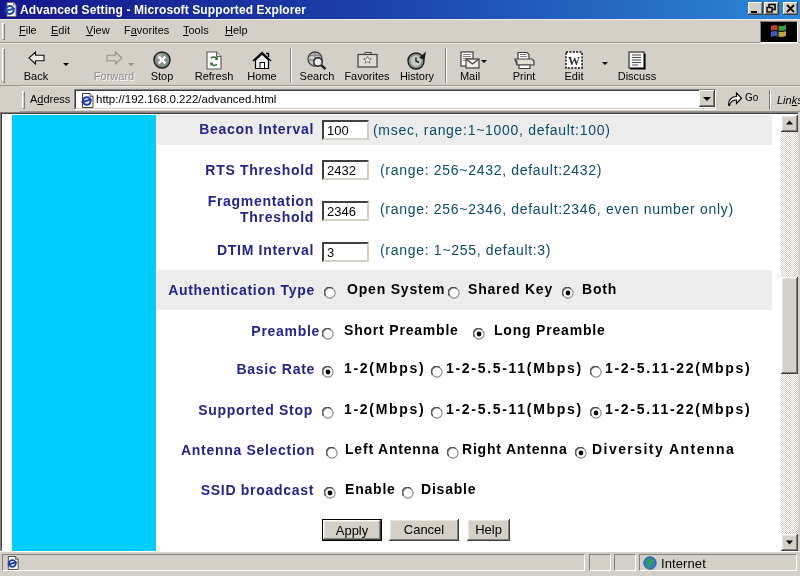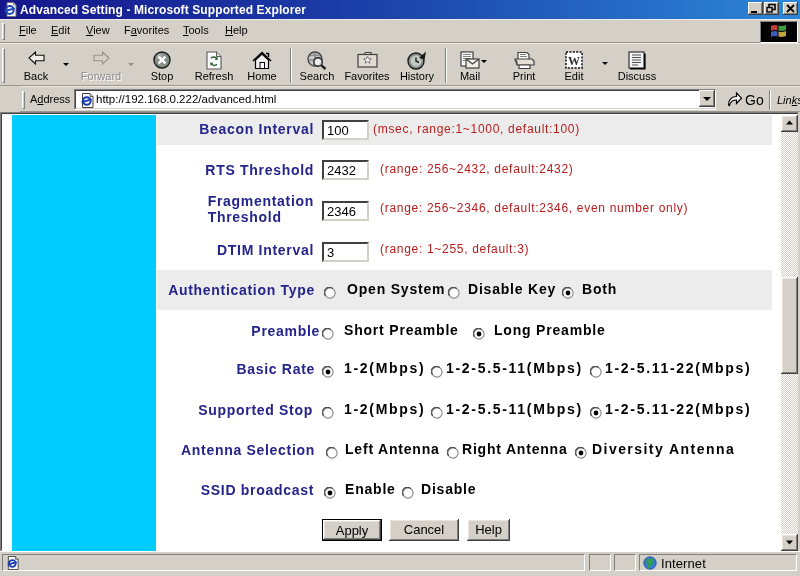--- a/index.html
+++ b/index.html
@@ -23,44 +23,44 @@
   border:1px solid; border-color:#fff #808080 #808080 #fff; }
 .mitem { position:absolute; top:4px; font-size:11px; color:#000; }
 .mitem u { text-decoration:underline; }
 #logo { position:absolute; left:760px; top:1px; width:38px; height:22px; background:#000;
   border:1px solid; border-color:#808080 #fff #fff #808080; }
 
 
 .tb { position:absolute; top:2px; height:39px; text-align:center; font-size:11px; color:#000; }
 .tb .ic { position:absolute; top:5px; left:0; right:0; margin:auto; }
 .tb .lb { position:absolute; top:24px; left:0; right:0; white-space:nowrap; }
-.tb.gray { color:#8e8e8e; text-shadow:1px 1px 0 #fff; }
+.tb.gray { color:#8e8e8e; text-shadow:1px 1px 0 #fff;margin-left:13px; }
 .tsep { position:absolute; top:4px; width:2px; height:35px; border-left:1px solid #808080; border-right:1px solid #fff; }
 .drop { position:absolute; width:0; height:0; border-left:3px solid transparent; border-right:3px solid transparent; border-top:3px solid #000; }
 
 
 #addr-label { position:absolute; left:10px; top:6px; font-size:11px; }
 #addr-field { position:absolute; left:54px; top:2px; width:642px; height:21px; background:#fff;
   border:2px solid; border-color:#808080 #fff #fff #808080; }
 #addr-field .inner { position:absolute; left:-1px; top:-1px; width:640px; height:19px; border:1px solid; border-color:#404040 #d4d0c8 #d4d0c8 #404040; }
 #addr-text { position:absolute; left:20px; top:2px; font-size:11.5px; white-space:nowrap; }
 #addr-drop { position:absolute; right:-1px; top:-1px; width:16px; height:17px; background:#d4d0c8;
   box-shadow: inset -1px -1px 0 #404040, inset 1px 1px 0 #fff, inset -2px -2px 0 #808080; }
-#go { position:absolute; left:700px; top:3px; width:46px; height:20px; font-size:14px; }
+#go { position:absolute; left:700px; top:3px; width:46px; height:20px; font-size:10px; }
 #links { position:absolute; left:757px; top:7px; font-size:11px;font-style:italic; }
 
 
 #content { left:0; top:112px; width:800px; height:439px; background:#fff;
   border-top:2px solid; border-left:2px solid; border-color:#808080; }
 #content .inedge { position:absolute; left:-1px; top:-1px; width:797px; height:436px; border-top:1px solid #404040; border-left:1px solid #404040; }
 #cyan { position:absolute; left:10px; top:1px; width:144px; height:436px; background:#00ccff; }
 .grow { position:absolute; left:155px; width:615px; background:#ececec; }
-.flabel { position:absolute; font-size:14px; font-weight:bold; color:#24248a; letter-spacing:0.7px; white-space:nowrap; line-height:16px; }
+.flabel { position:absolute; font-size:14px; font-weight:bold; color:#24248a; letter-spacing:0.7px; text-align:right; white-space:nowrap; line-height:16px; }
 .opt { position:absolute; font-size:14px; font-weight:bold; color:#000; letter-spacing:0.8px; white-space:nowrap; }
-.desc { position:absolute; font-size:12px; color:#b91c1c; letter-spacing:0.7px; white-space:nowrap; }
+.desc { position:absolute; font-size:14px; color:#0c4a6e; letter-spacing:0.7px; white-space:nowrap; }
 .tbox { position:absolute; width:47px; height:20px; background:#fff; border:2px solid; border-color:#404040 #d4d0c8 #d4d0c8 #404040; font-size:13px; padding:1px 0 0 3px; }
 .radio { position:absolute; width:12px; height:12px; }
 
 
 #sbar { position:absolute; left:779px; top:1px; width:17px; height:436px;
   background-color:#fff;
   background-image: linear-gradient(45deg,#d4d0c8 25%,transparent 25%,transparent 75%,#d4d0c8 75%),
                     linear-gradient(45deg,#d4d0c8 25%,transparent 25%,transparent 75%,#d4d0c8 75%);
   background-size:2px 2px; background-position:0 0,1px 1px; }
 .sbtn { position:absolute; left:0; width:17px; height:17px; background:#d4d0c8;
@@ -290,21 +290,21 @@
 
     <div class="radio" style="left:322px;top:171px"><svg width="12" height="12" viewBox="0 0 12 12">
           <circle cx="6" cy="6" r="5.1" fill="#fff" stroke="#868686" stroke-width="1.1"></circle>
           <path d="M1.6 8.8 A5.1 5.1 0 0 1 8.8 1.6" fill="none" stroke="#484848" stroke-width="1.2"></path>
         </svg></div>
     <div class="opt" style="left:345px;top:167px">Open System</div>
     <div class="radio" style="left:446px;top:171px"><svg width="12" height="12" viewBox="0 0 12 12">
           <circle cx="6" cy="6" r="5.1" fill="#fff" stroke="#868686" stroke-width="1.1"></circle>
           <path d="M1.6 8.8 A5.1 5.1 0 0 1 8.8 1.6" fill="none" stroke="#484848" stroke-width="1.2"></path>
         </svg></div>
-    <div class="opt" style="left:466px;top:167px">Disable Key</div>
+    <div class="opt" style="left:466px;top:167px">Shared Key</div>
     <div class="radio" style="left:560px;top:171px"><svg width="12" height="12" viewBox="0 0 12 12">
           <circle cx="6" cy="6" r="5.1" fill="#fff" stroke="#868686" stroke-width="1.1"></circle>
           <path d="M1.6 8.8 A5.1 5.1 0 0 1 8.8 1.6" fill="none" stroke="#484848" stroke-width="1.2"></path>
           <circle cx="6" cy="6" r="2.4" fill="#000"></circle>
         </svg></div>
     <div class="opt" style="left:580px;top:167px">Both</div>
 
     <div class="flabel" style="right:480px;top:209px">Preamble</div>
     <div class="radio" style="left:320px;top:212px"><svg width="12" height="12" viewBox="0 0 12 12">
           <circle cx="6" cy="6" r="5.1" fill="#fff" stroke="#868686" stroke-width="1.1"></circle>

